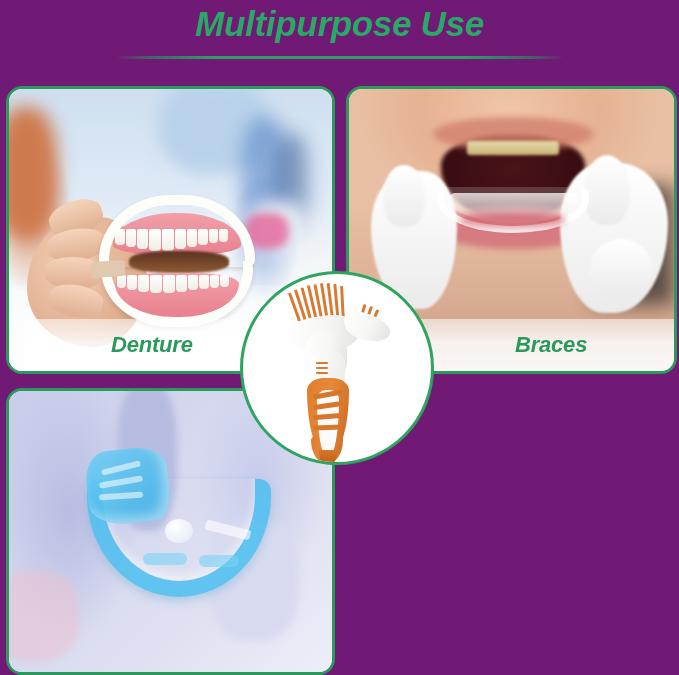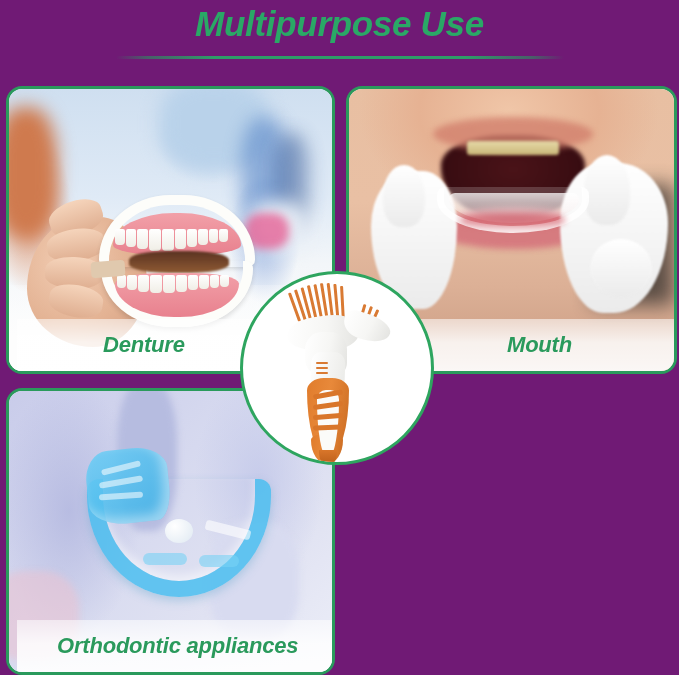--- a/index.html
+++ b/index.html
@@ -36,21 +36,21 @@
     overflow:hidden;
     background:#eef2f8;
   }
   #panel-denture     {left:6px;  top:86px;  width:323px; height:282px;}
   #panel-braces      {left:346px;top:86px;  width:325px; height:282px;}
   #panel-ortho       {left:6px;  top:388px; width:323px; height:281px;}
   #panel-sports      {left:346px;top:388px; width:325px; height:281px;}
 
   .photo{position:absolute;left:0;top:0;width:100%;height:100%;}
   .lbl-band{
-    position:absolute;left:8px;bottom:0;width:100%;height:52px;
+    position:absolute;left:16px;bottom:0;width:100%;height:52px;
     background:linear-gradient(to bottom,rgba(255,255,255,.55) 0%,rgba(255,255,255,.85) 45%,rgba(255,255,255,.92) 100%);
     display:flex;align-items:center;
   }
   .lbl{
     font-size:22px;font-weight:bold;color:#2a9a5c;
     white-space:nowrap;letter-spacing:-0.2px;
   }
   #lbl-ortho-band{padding-left:40px;}
   #lbl-sports-band{padding-left:56px;}
   #lbl-denture-band{padding-left:86px;}
@@ -287,21 +287,21 @@
       <div class="glove" style="left:34px;top:76px;width:42px;height:62px;border-radius:50% 50% 40% 40%;"></div>
       <div class="glove" style="right:6px;top:74px;width:108px;height:150px;border-radius:40% 46% 50% 40%/40% 40% 60% 60%;"></div>
       <div class="glove" style="right:44px;top:66px;width:46px;height:70px;border-radius:50% 50% 40% 40%;"></div>
       <div class="glove" style="right:22px;top:150px;width:62px;height:58px;border-radius:50%;"></div>
 
       <div class="aligner"></div>
       <div style="position:absolute;left:100px;top:104px;width:130px;height:30px;background:linear-gradient(to bottom,rgba(255,255,255,.75),rgba(240,220,220,.35));border-radius:6px 6px 50% 50%/6px 6px 80% 80%;filter:blur(.6px);"></div>
       <div style="position:absolute;left:112px;top:124px;width:104px;height:14px;background:rgba(208,84,96,.6);border-radius:40%;filter:blur(3px);"></div>
     </div>
     <div class="lbl-band" id="lbl-braces-band">
-      <span class="lbl">Mouth</span>
+      <span class="lbl">Braces</span>
     </div>
   </div>
 
   <div class="panel" id="panel-ortho">
     <div class="photo ph-ortho">
       <div class="clinic-blob blurv" style="left:108px;top:-10px;width:60px;height:150px;background:#b6bce0;"></div>
       <div class="clinic-blob blurv" style="left:200px;top:130px;width:90px;height:120px;background:#d8dbf0;"></div>
       <div class="clinic-blob blurv" style="left:-20px;top:180px;width:90px;height:90px;background:#e9c3d2;opacity:.6;"></div>
 
       <div class="ortho-body">
@@ -309,23 +309,20 @@
         <div class="ortho-wing"></div>
         <div class="ortho-slit" style="left:14px;top:16px;width:40px;height:6px;transform:rotate(-14deg);"></div>
         <div class="ortho-slit" style="left:12px;top:30px;width:44px;height:6px;transform:rotate(-10deg);"></div>
         <div class="ortho-slit" style="left:12px;top:44px;width:44px;height:6px;transform:rotate(-4deg);"></div>
         <div class="ortho-bead"></div>
         <div class="ortho-slit" style="left:118px;top:76px;width:46px;height:10px;transform:rotate(14deg);background:rgba(255,255,255,.6);"></div>
         <div class="ortho-slit" style="left:56px;top:104px;width:44px;height:12px;background:rgba(120,210,245,.6);border-radius:6px;"></div>
         <div class="ortho-slit" style="left:112px;top:106px;width:40px;height:12px;background:rgba(120,210,245,.6);border-radius:6px;"></div>
       </div>
     </div>
-    <div class="lbl-band" id="lbl-ortho-band">
-      <span class="lbl">Orthodontic appliances</span>
-    </div>
   </div>
 
 
   <div id="center-circle">
     <div id="brush-wrap">
 
       <div class="br-bristle" style="left:50px;top:18px;width:3px;height:30px;transform:rotate(-20deg);"></div>
       <div class="br-bristle" style="left:56px;top:15px;width:3px;height:33px;transform:rotate(-18deg);"></div>
       <div class="br-bristle" style="left:62px;top:13px;width:3px;height:35px;transform:rotate(-15deg);"></div>
       <div class="br-bristle" style="left:68px;top:11px;width:3px;height:37px;transform:rotate(-13deg);"></div>

